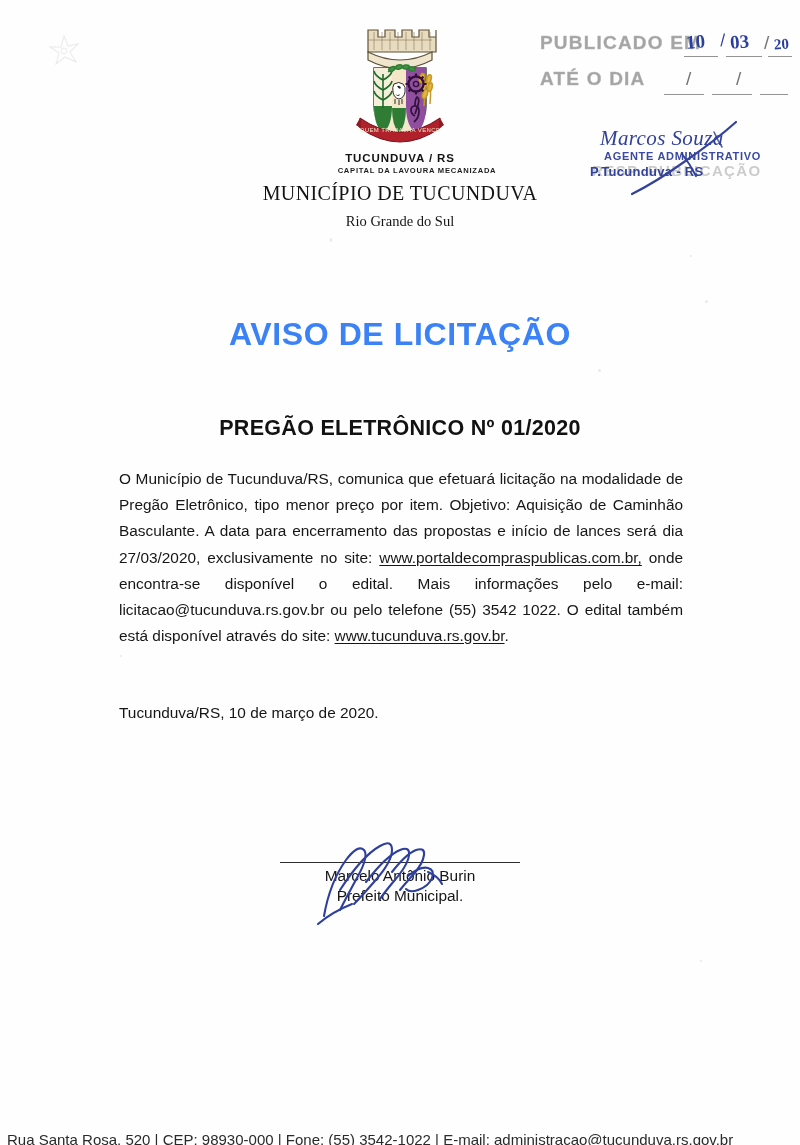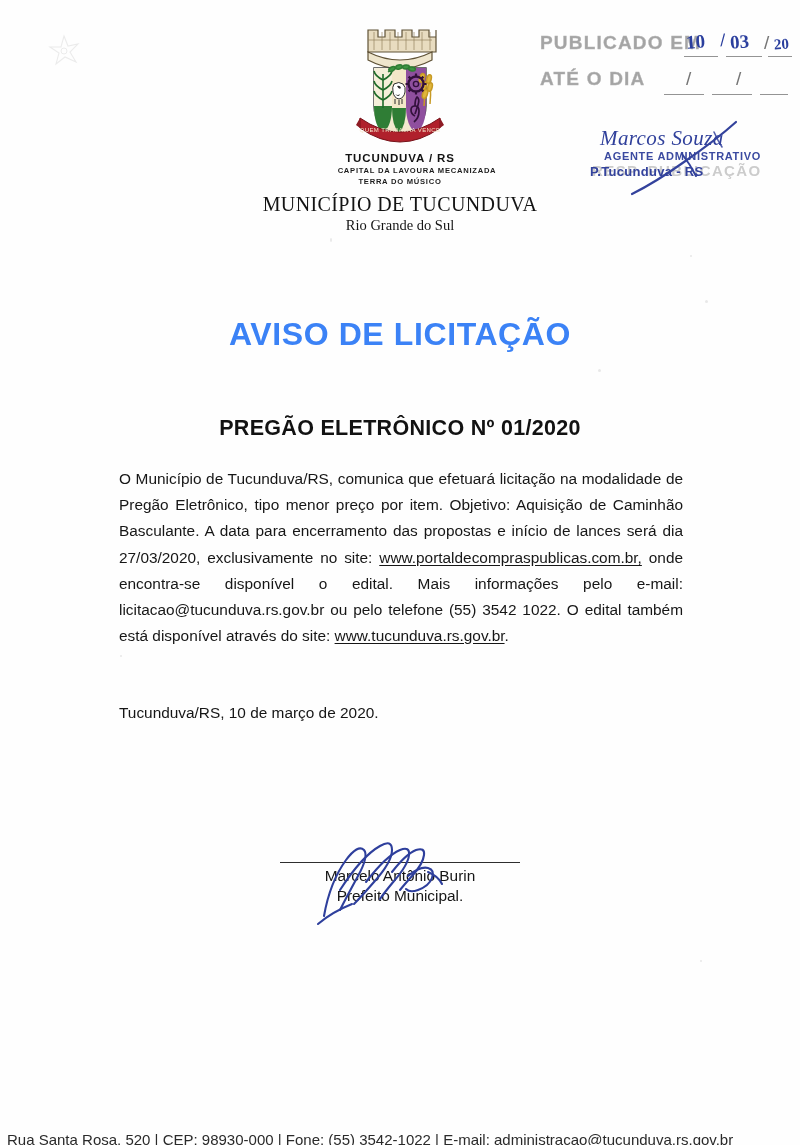--- a/index.html
+++ b/index.html
@@ -78,21 +78,21 @@
   .municipio {
     font-family: "Liberation Serif", serif;
     font-size: 20px;
     letter-spacing: .4px;
     margin-top: 7px;
     color: #141414;
   }
   .estado {
     font-family: "Liberation Serif", serif;
     font-size: 14.5px;
-    margin-top: 1px;
+    margin-top: 8px;
     color: #141414;
   }
 
   
   .stamp {
     position: absolute;
     left: 536px;
     top: 28px;
     width: 252px;
     height: 80px;
@@ -369,21 +369,20 @@
 
       <g>
         <path d="M6 96 q20 14 40 14 q20 0 40 -14 l0 10 q-20 14 -40 14 q-20 0 -40 -14 Z" fill="#b0212c" stroke="#761219" stroke-width="1"></path>
         <path d="M6 96 l0 10 l-4 -3 Z M86 96 l0 10 l4 -3 Z" fill="#8e1b24"></path>
         <text x="46" y="110" font-family="Liberation Sans, sans-serif" font-size="6" fill="#f6e3c8" text-anchor="middle" letter-spacing=".4">QUEM TRABALHA VENCE</text>
       </g>
     </svg>
 
     <div class="city-line">TUCUNDUVA / RS</div>
     <div class="city-sub">CAPITAL DA LAVOURA MECANIZADA</div>
-    <div class="city-sub2">TERRA DO MÚSICO</div>
     <div class="municipio">MUNICÍPIO DE TUCUNDUVA</div>
     <div class="estado">Rio Grande do Sul</div>
   </div>
 
   <div class="stamp">
     <div class="stamp-row stamp-row-1">
       <span class="stamp-label">PUBLICADO EM</span>
       <span class="stamp-blank" style="left:148px;top:28px;width:34px;"></span>
       <span class="stamp-blank" style="left:190px;top:28px;width:36px;"></span>
       <span class="stamp-blank" style="left:232px;top:28px;width:24px;"></span>

